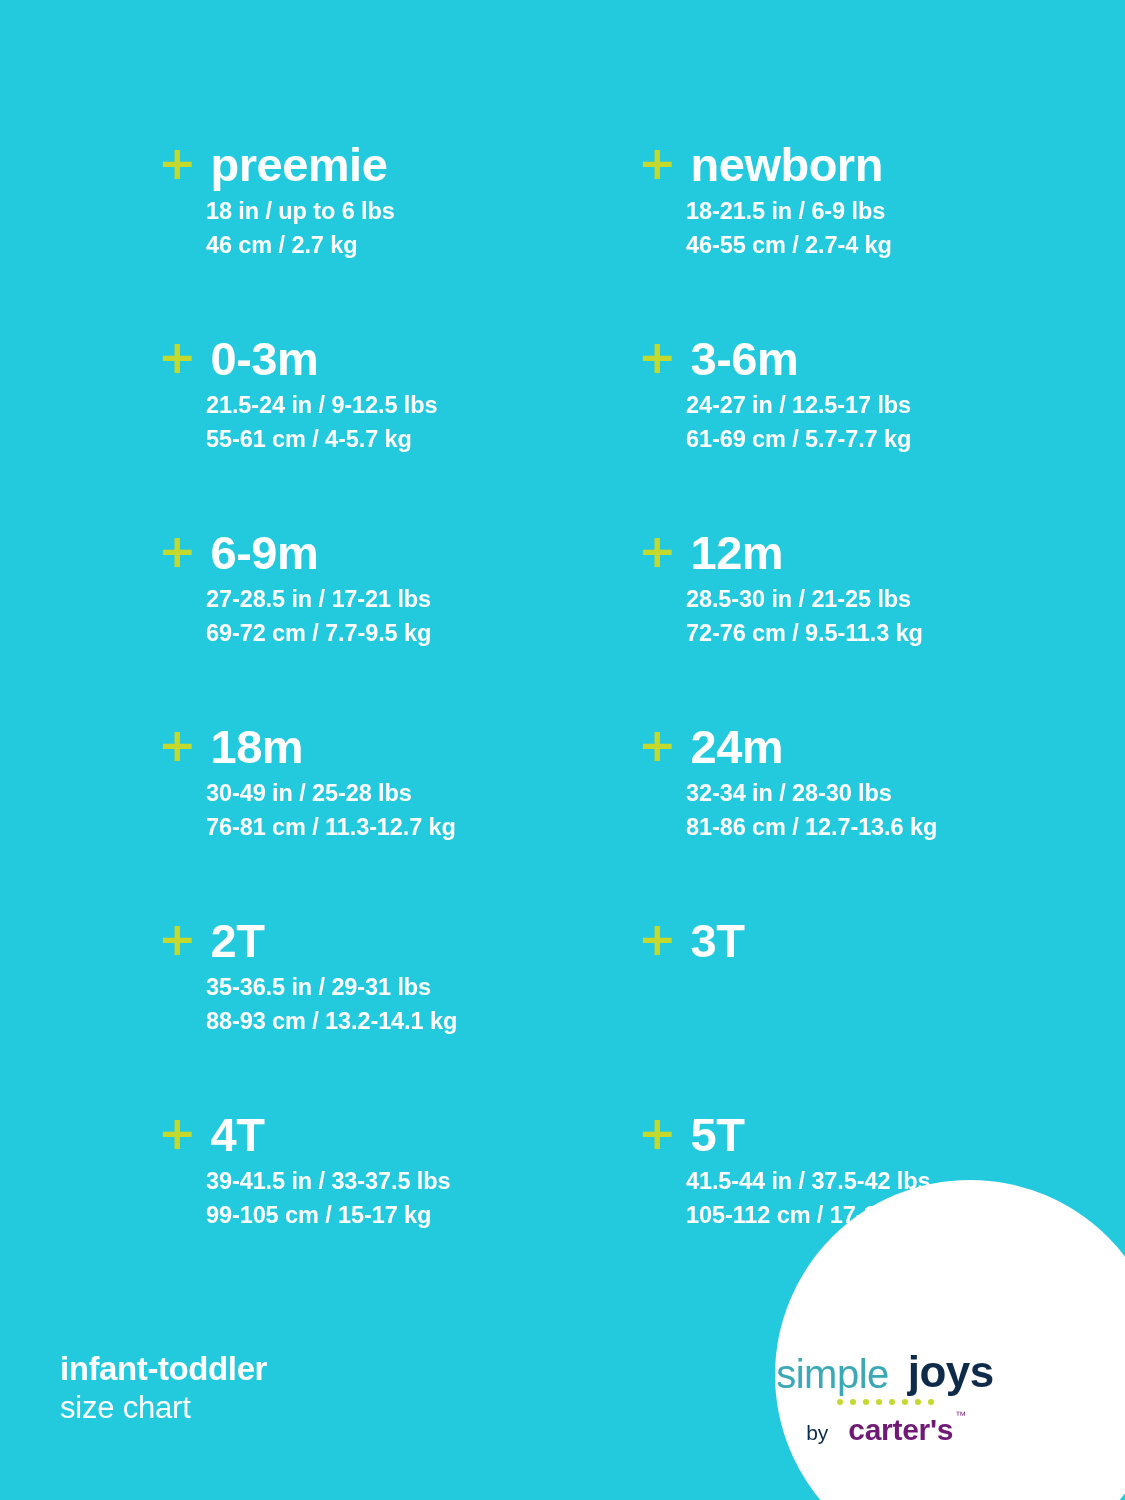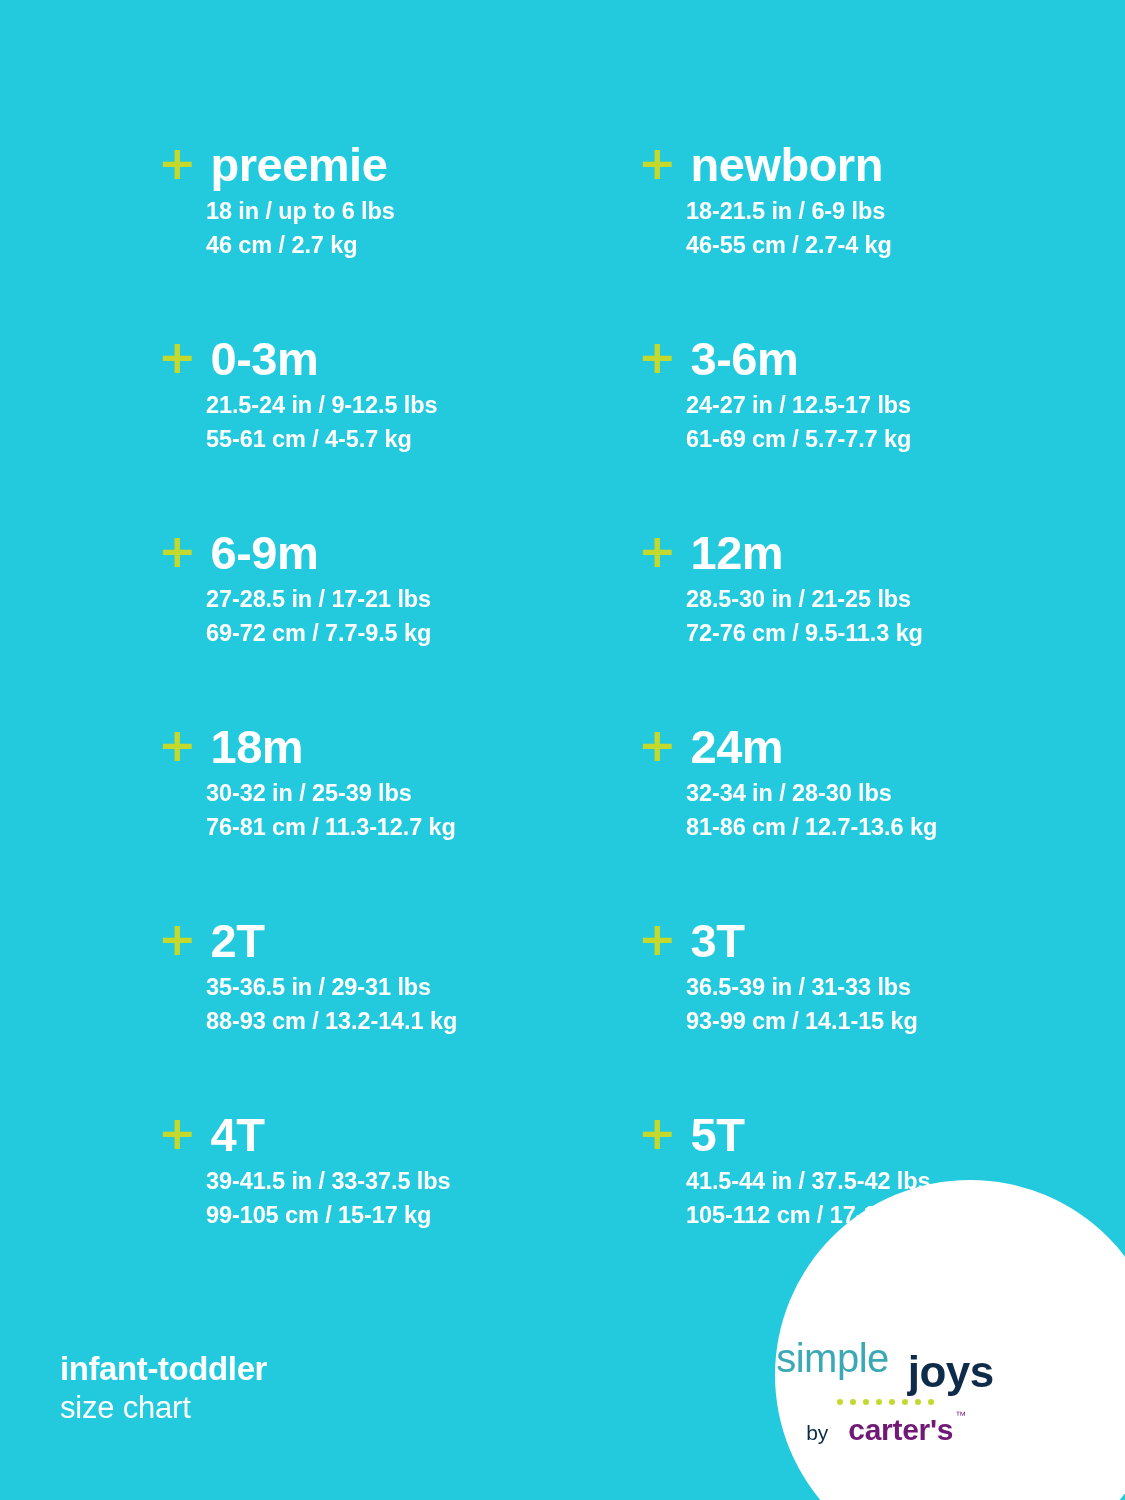--- a/index.html
+++ b/index.html
@@ -114,21 +114,21 @@
   .logo-inner {
     position: absolute;
     right: 95px;
     bottom: 55px;
     text-align: center;
     width: 290px;
   }
 
   .logo-row {
     display: flex;
-    align-items: center;
+    align-items: flex-end;
     justify-content: center;
     gap: 19px;
     line-height: 1;
   }
 
   .logo-simple {
     color: #3aa9b5;
     font-size: 40px;
     font-weight: normal;
     letter-spacing: -0.5px;
@@ -260,21 +260,21 @@
         <div class="size-line">72-76 cm / 9.5-11.3 kg</div>
       </div>
     </div>
 
     <div class="size-entry">
       <div class="size-head">
         <span class="plus-icon">+</span>
         <span class="size-label">18m</span>
       </div>
       <div class="size-lines">
-        <div class="size-line">30-32 in / 25-39 lbs</div>
+        <div class="size-line">30-49 in / 25-28 lbs</div>
         <div class="size-line">76-81 cm / 11.3-12.7 kg</div>
       </div>
     </div>
 
     <div class="size-entry">
       <div class="size-head">
         <span class="plus-icon">+</span>
         <span class="size-label">24m</span>
       </div>
       <div class="size-lines">
@@ -291,24 +291,20 @@
       <div class="size-lines">
         <div class="size-line">35-36.5 in / 29-31 lbs</div>
         <div class="size-line">88-93 cm / 13.2-14.1 kg</div>
       </div>
     </div>
 
     <div class="size-entry">
       <div class="size-head">
         <span class="plus-icon">+</span>
         <span class="size-label">3T</span>
-      </div>
-      <div class="size-lines">
-        <div class="size-line">36.5-39 in / 31-33 lbs</div>
-        <div class="size-line">93-99 cm / 14.1-15 kg</div>
       </div>
     </div>
 
     <div class="size-entry">
       <div class="size-head">
         <span class="plus-icon">+</span>
         <span class="size-label">4T</span>
       </div>
       <div class="size-lines">
         <div class="size-line">39-41.5 in / 33-37.5 lbs</div>

